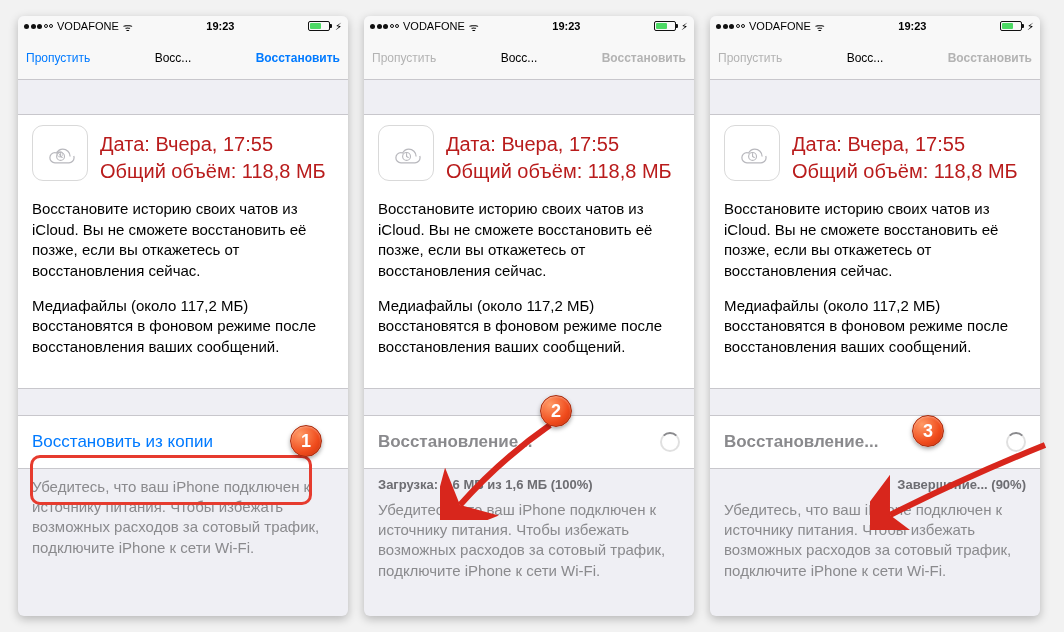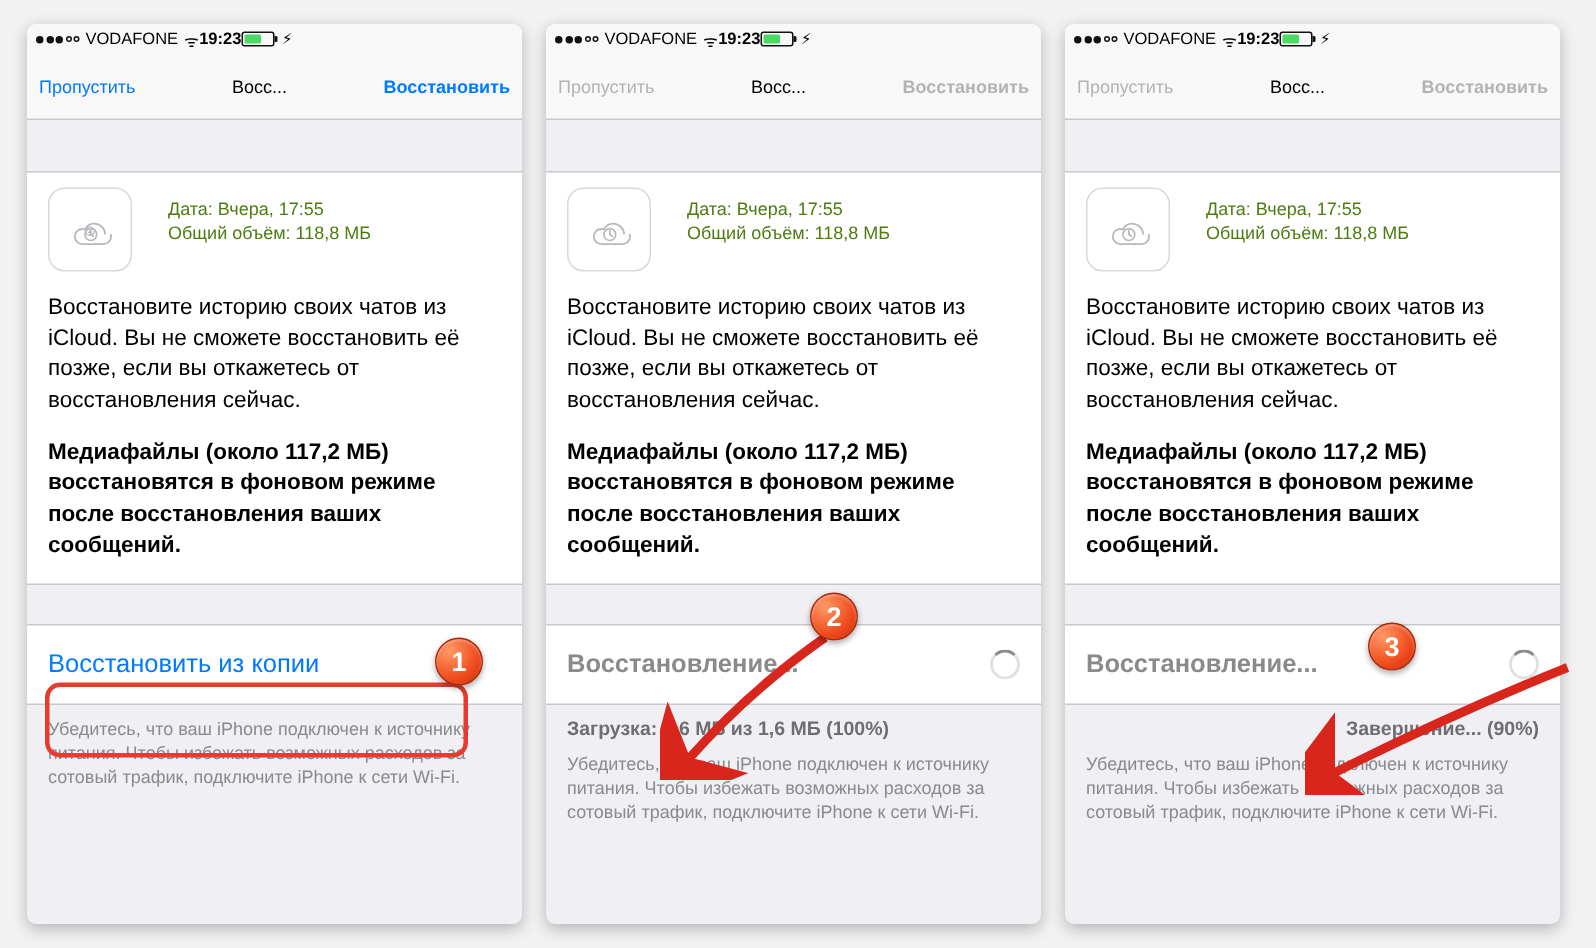--- a/index.html
+++ b/index.html
@@ -26,21 +26,21 @@
     position: relative;
     display: flex;
     flex-direction: column;
   }
   
   .status {
     height: 20px;
     background: #f8f8f8;
     display: flex;
     align-items: center;
-    justify-content: flex-start;
+    justify-content: space-between;
     padding: 0 6px;
     font-size: 11px;
     font-weight: 500;
     color: #000;
   }
   .status-left { display: flex; align-items: center; gap: 4px; }
   .status-right { display: flex; align-items: center; gap: 4px; }
   .signal-dots { display: flex; gap: 1.5px; align-items: center; }
   .dot { width: 5px; height: 5px; border-radius: 50%; background: #111; }
   .dot.empty { background: transparent; border: 1px solid #111; width:4px; height:4px;}
@@ -100,23 +100,23 @@
     gap: 12px;
     margin-bottom: 14px;
   }
   .cloud-icon {
     width: 56px; height: 56px;
     border: 1px solid #d9d9d9; border-radius: 11px;
     display: flex; align-items: center; justify-content: center;
     flex: 0 0 auto;
   }
   .cloud-svg { width: 36px; height: 26px; }
-  .meta { color: #4d7c0f; font-size: 12px; line-height: 1.35; padding-top: 6px; margin-left: 12px;}
+  .meta { color: #b91c1c; font-size: 20px; line-height: 1.35; padding-top: 6px;}
   .para { line-height: 1.38; margin-bottom: 14px; }
-  .para:last-child { margin-bottom: 0; font-weight: bold; }
+  .para:last-child { margin-bottom: 16px; }
 
   .action-cell {
     margin-top: 26px;
     background: #fff;
     border-top: 1px solid #c8c7cc;
     border-bottom: 1px solid #c8c7cc;
     height: 54px;
     display: flex;
     align-items: center;
     padding: 0 14px;
@@ -127,21 +127,21 @@
   .action-cell.progress { color: #8a8a8d; font-weight: bold; }
   .spinner {
     width: 20px; height: 20px;
     border: 2px solid rgba(0,0,0,0.12);
     border-top-color: #8a8a8d;
     border-radius: 50%;
     margin-left: auto;
   }
 
   .footer-note {
-    font-size: 12px;
+    font-size: 15px;
     color: #8a8a8d;
     padding: 8px 14px 0 14px;
     line-height: 1.35;
   }
   .download-line {
     font-size: 13px;
     color: #6d6d72;
     padding: 8px 14px 0 14px;
   }
   .download-line .strong { color: #6d6d72; font-weight: 600; }

